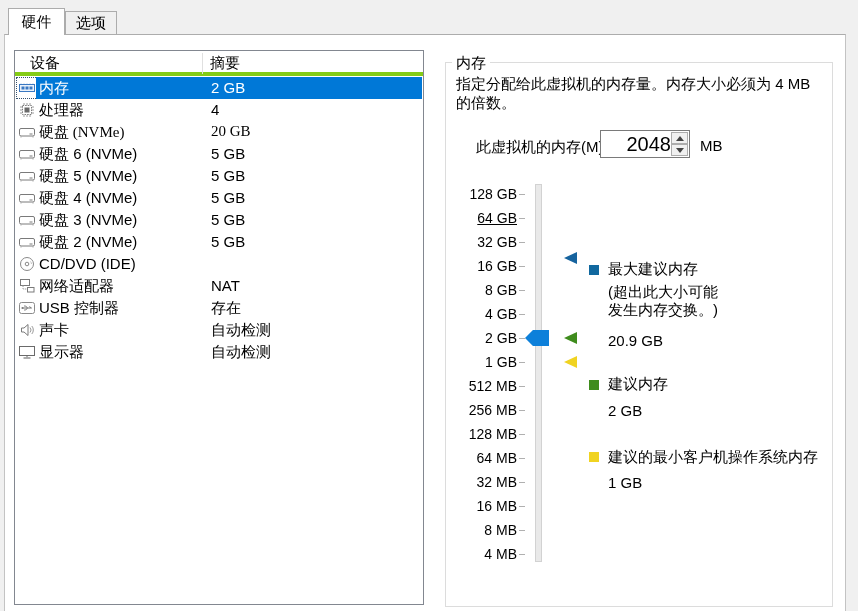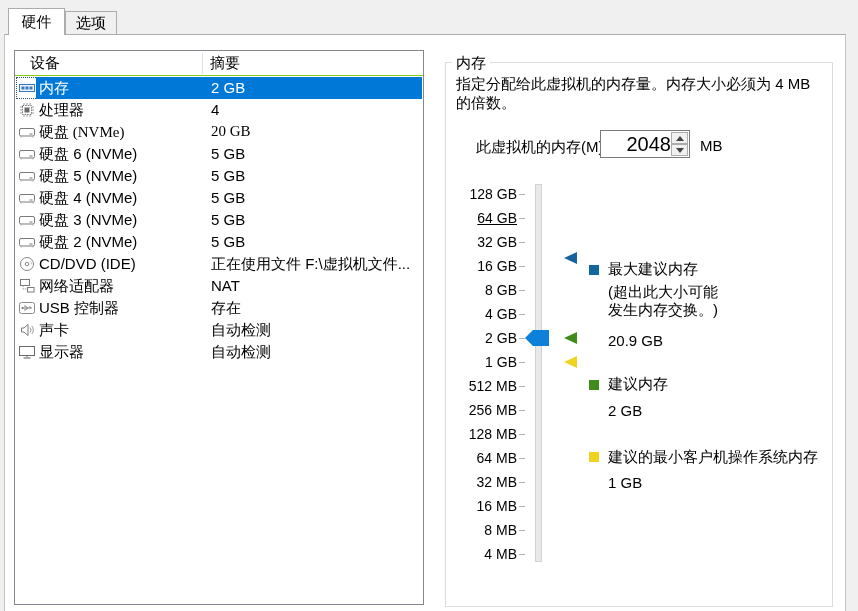--- a/index.html
+++ b/index.html
@@ -16,21 +16,21 @@
   .tab { position:absolute; text-align:center; cursor:default; }
   .tab-active { left:8px; top:8px; width:57px; height:27px; line-height:26px;
                 background:#ffffff; border:1px solid #acacac; border-bottom:none; z-index:3; }
   .tab-inactive { left:65px; top:11px; width:52px; height:23px; line-height:22px;
                   background:#f0f0f0; border:1px solid #acacac; border-bottom:none; z-index:1; }
 
   
   .devlist { position:absolute; left:14px; top:50px; width:410px; height:555px;
              background:#ffffff; border:1px solid #828790; }
   .dev-header { position:absolute; left:0; top:0; right:0; height:25px;
-                border-bottom:1px solid #84cc16; background:#fff; }
+                border-bottom:4px solid #84cc16; background:#fff; }
   .dev-header .col-dev { position:absolute; left:15px; top:3px; }
   .dev-header .col-sum { position:absolute; left:195px; top:3px; }
   .hdr-divider { position:absolute; left:187px; top:2px; width:1px; height:21px; background:#e0e0e0; }
   #rows { position:absolute; left:1px; right:1px; top:26px; bottom:1px; }
   .dev-row { position:absolute; left:0; right:0; height:22px; }
   .dev-row .sel-bg { position:absolute; left:20px; right:0; top:0; bottom:0; background:#0078d7; }
   .dev-row.selected { outline:1px dotted #35506e; outline-offset:-1px; }
   .dev-icon { position:absolute; left:3px; top:3px; width:16px; height:16px; z-index:2; }
   .dev-icon svg { width:16px; height:16px; display:block; }
   .dev-name { position:absolute; left:23px; top:2px; z-index:2; white-space:nowrap; }
@@ -200,21 +200,20 @@
         </div>
         <div class="dev-row" style="top: 176px;">
           <span class="dev-icon">
             <svg viewBox="0 0 16 16">
               <circle cx="8" cy="8" r="6.5" fill="#ffffff" stroke="#8a8a8a"></circle>
               <circle cx="8" cy="8" r="1.8" fill="none" stroke="#8a8a8a"></circle>
               <path d="M11.5 5.5a4.5 4.5 0 0 1 1 2.5" stroke="#c0c0c0" fill="none"></path>
             </svg>
           </span>
           <span class="dev-name">CD/DVD (IDE)</span>
-          <span class="dev-sum">正在使用文件 F:\虚拟机文件...</span>
         </div>
         <div class="dev-row" style="top: 198px;">
           <span class="dev-icon">
             <svg viewBox="0 0 16 16">
               <rect x="1.5" y="1.5" width="9" height="6" fill="#ffffff" stroke="#7a7a7a"></rect>
               <path d="M4 7.5v3.5h4.5" stroke="#9a9a9a" stroke-dasharray="1.6 1" fill="none"></path>
               <rect x="8.5" y="9.5" width="6.5" height="4.5" fill="#ffffff" stroke="#7a7a7a"></rect>
             </svg>
           </span>
           <span class="dev-name">网络适配器</span>

